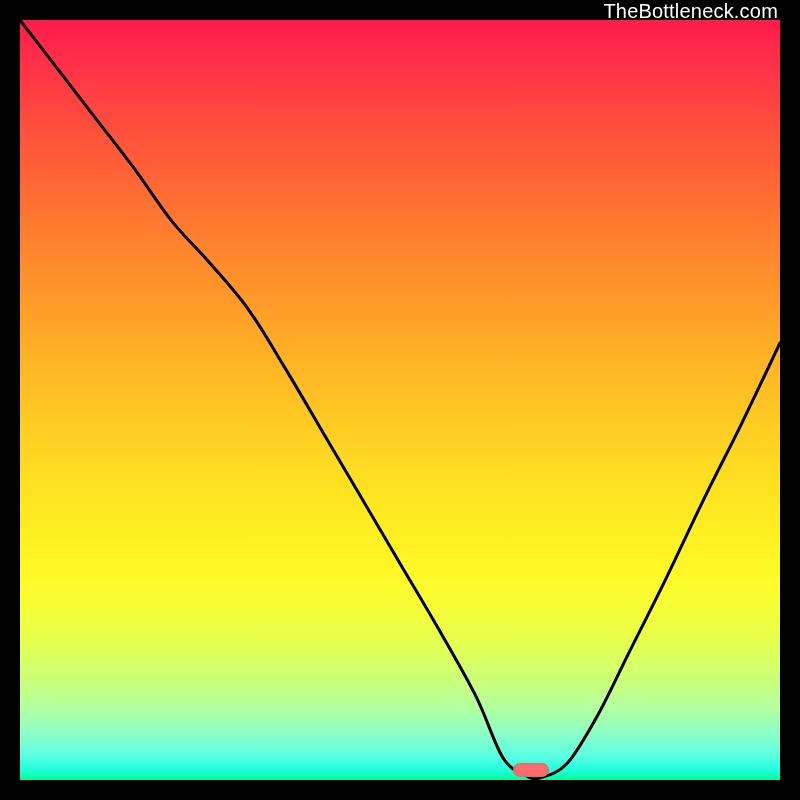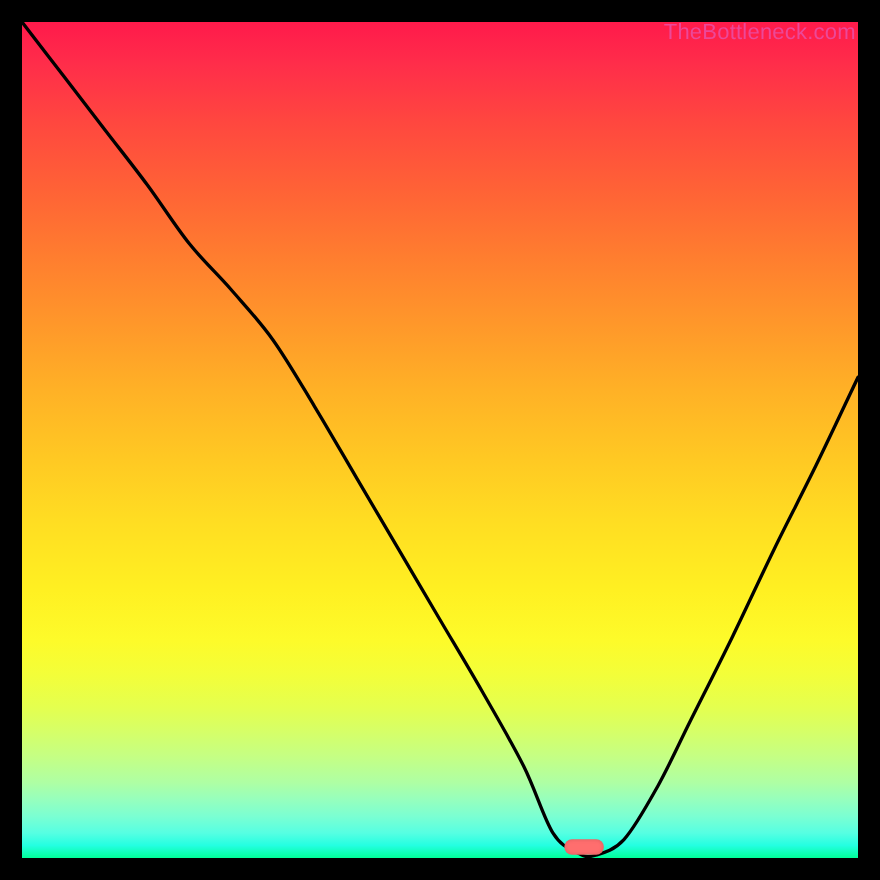--- a/index.html
+++ b/index.html
@@ -59,23 +59,23 @@
   .bottleneck-pill {
     position: absolute;
     width: 36px;
     height: 14px;
     border-radius: 7px;
     background: #ff6e6e;
     box-shadow: 0 0 4px rgba(0,0,0,0.15) inset;
   }
   .watermark {
     position: absolute;
-    top: 18px;
+    top: 0;
     right: 22px;
-    color: #ec4899;
+    color: #ffffff;
     font-size: 20px;
     font-weight: 400;
     letter-spacing: 0.2px;
     user-select: none;
   }
 </style>
 </head>
 <body>
 
 <div class="stage">

